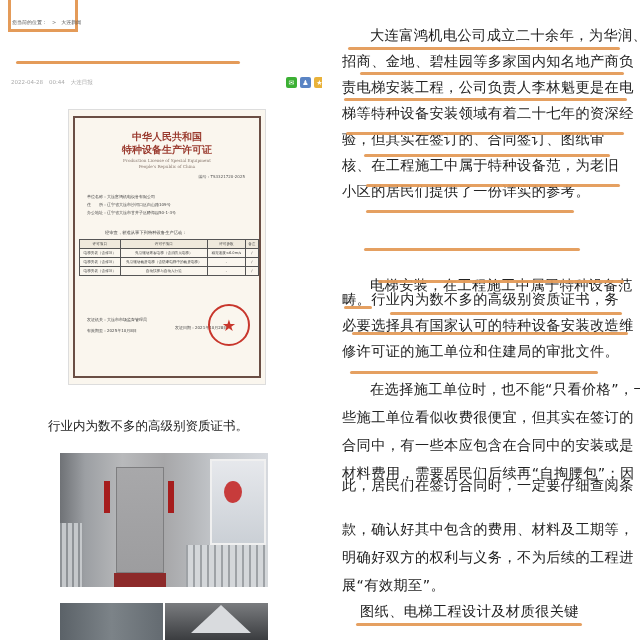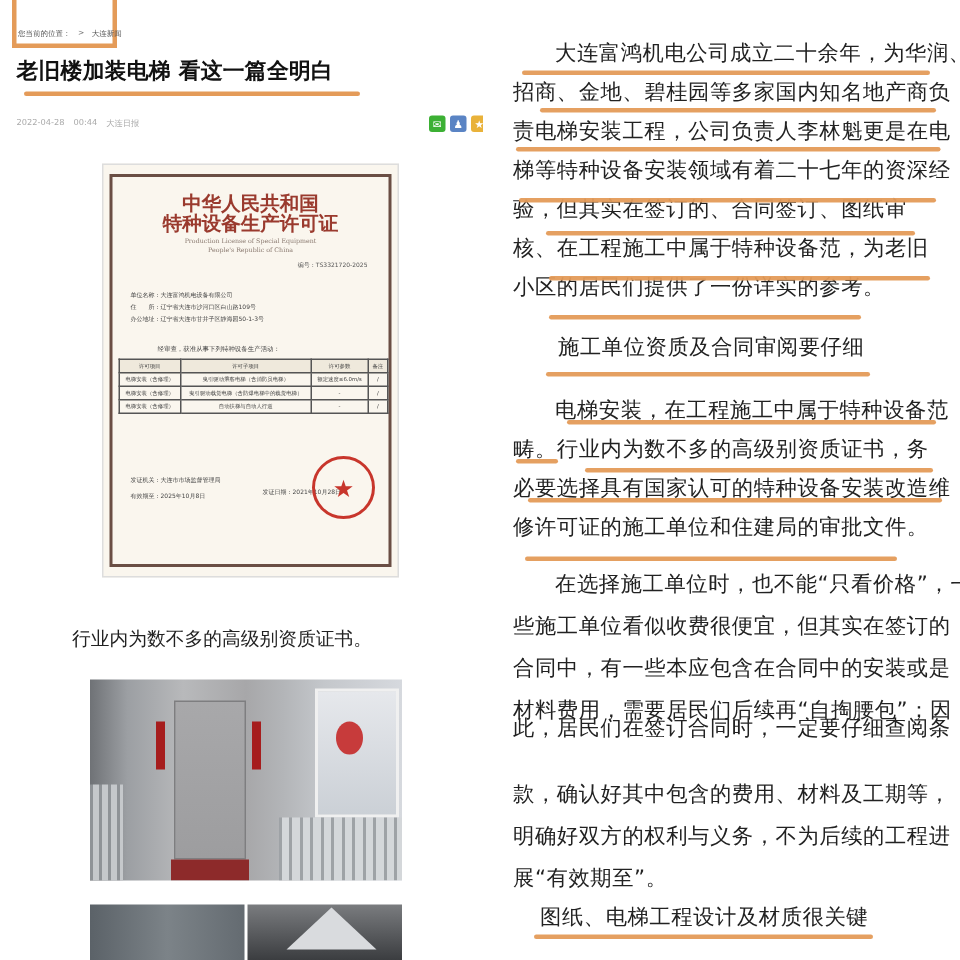--- a/index.html
+++ b/index.html
@@ -23,21 +23,21 @@
   .meta { position: absolute; left: 11px; top: 79px; font-size: 5.5px; color: #aaa; display: flex; gap: 6px; }
   .share { position: absolute; left: 286px; top: 77px; display: flex; gap: 3px; }
   .share .ic { width: 11px; height: 11px; border-radius: 2px; display: flex; align-items: center; justify-content: center; font-size: 7px; color: #fff; }
   .share .wechat { background: #3cb034; }
   .share .qq { background: #5a84c4; }
   .share .qzone { background: #e9b23a; }
 
   
   .cert { position: absolute; left: 68px; top: 109px; width: 198px; height: 276px; background: #faf6ee; border: 1px solid #ddd; }
   .cert-inner { position: absolute; left: 4px; top: 6px; right: 4px; bottom: 6px; border: 2px solid #6a4e44; }
-  .cert .ctitle { position: absolute; left: 0; right: 0; top: 12px; text-align: center; color: #9a3a2e; font-weight: bold; font-size: 13px; line-height: 13px; }
+  .cert .ctitle { position: absolute; left: 0; right: 0; top: 12px; text-align: center; color: #9a3a2e; font-weight: bold; font-size: 10px; line-height: 13px; }
   .cert .etitle { position: absolute; left: 0; right: 0; top: 40px; text-align: center; color: #8a7a70; font-family: "DejaVu Serif", serif; font-size: 4.2px; line-height: 6px; }
   .cert .number { position: absolute; right: 14px; top: 56px; font-size: 4px; color: #555; }
   .cert .info { position: absolute; left: 12px; top: 75px; font-size: 4px; color: #444; line-height: 8px; }
   .cert .scope { position: absolute; left: 30px; top: 112px; font-size: 4.3px; color: #444; }
   .cert table { position: absolute; left: 4px; top: 121px; width: 180px; border-collapse: collapse; font-size: 3.6px; color: #444; }
   .cert td, .cert th { border: 1px solid #555; padding: 1px 2px; text-align: center; height: 9px; font-weight: normal; }
   .cert th { background: #efe9dc; }
   .cert .issuer { position: absolute; left: 12px; top: 196px; font-size: 4px; color: #444; line-height: 11px; }
   .cert .issue-date { position: absolute; left: 100px; top: 207px; font-size: 4px; color: #444; }
   .seal { position: absolute; left: 133px; top: 186px; width: 42px; height: 42px; border: 2px solid #c8362c; border-radius: 50%; display: flex; align-items: center; justify-content: center; color: #c8362c; font-size: 16px; }
@@ -70,21 +70,20 @@
 
 <div class="left">
   <div class="logo-box"></div>
 
   <div class="breadcrumb">
     <span>您当前的位置：</span>
     <span class="sep">&gt;</span>
     <span>大连新闻</span>
   </div>
 
-  <div class="title">老旧楼加装电梯 看这一篇全明白</div>
   <div class="title-underline"></div>
 
   <div class="meta">
     <span>2022-04-28</span>
     <span>00:44</span>
     <span>大连日报</span>
   </div>
   <div class="share">
     <span class="ic wechat">✉</span>
     <span class="ic qq">♟</span>
@@ -175,25 +174,24 @@
     <div class="line" style="top:156px">小区的居民们提供了一份详实的参考。</div>
   </div>
   <div class="hl" style="left:18px;top:47px;width:272px"></div>
   <div class="hl" style="left:30px;top:72px;width:264px"></div>
   <div class="hl" style="left:14px;top:98px;width:283px"></div>
   <div class="hl" style="left:16px;top:132px;width:278px"></div>
   <div class="hl" style="left:34px;top:154px;width:246px"></div>
   <div class="hl" style="left:36px;top:184px;width:254px"></div>
   <div class="hl" style="left:36px;top:210px;width:208px"></div>
 
-  <div class="heading" style="left:42px;top:222px">施工单位资质及合同审阅要仔细</div>
   <div class="hl" style="left:34px;top:248px;width:216px"></div>
 
   <div class="para" style="top:264px">
-    <div class="line" style="top:0;left:28px">电梯安装，在工程施工中属于特种设备范</div>
+    <div class="line" style="top:12px;left:28px">电梯安装，在工程施工中属于特种设备范</div>
     <div class="line" style="top:26px">畴。行业内为数不多的高级别资质证书，务</div>
     <div class="line" style="top:52px">必要选择具有国家认可的特种设备安装改造维</div>
     <div class="line" style="top:78px">修许可证的施工单位和住建局的审批文件。</div>
   </div>
   <div class="hl" style="left:48px;top:280px;width:246px"></div>
   <div class="hl" style="left:14px;top:306px;width:28px"></div>
   <div class="hl" style="left:60px;top:312px;width:232px"></div>
   <div class="hl" style="left:22px;top:332px;width:276px"></div>
   <div class="hl" style="left:20px;top:371px;width:248px"></div>
 

